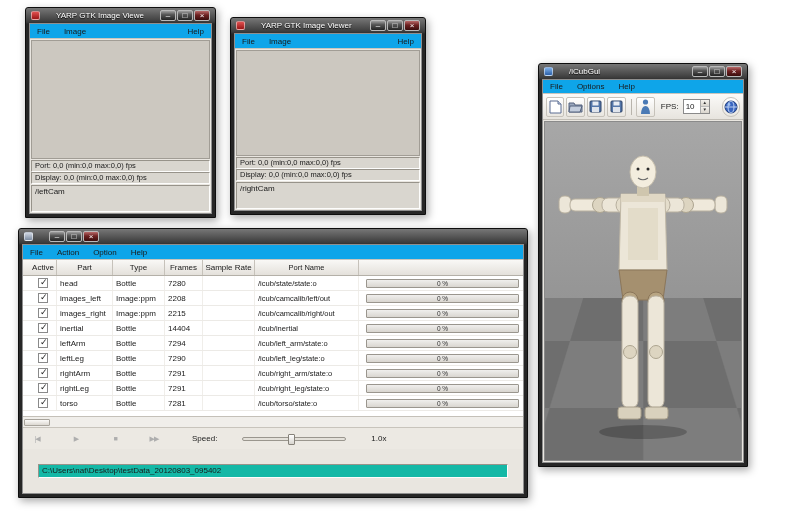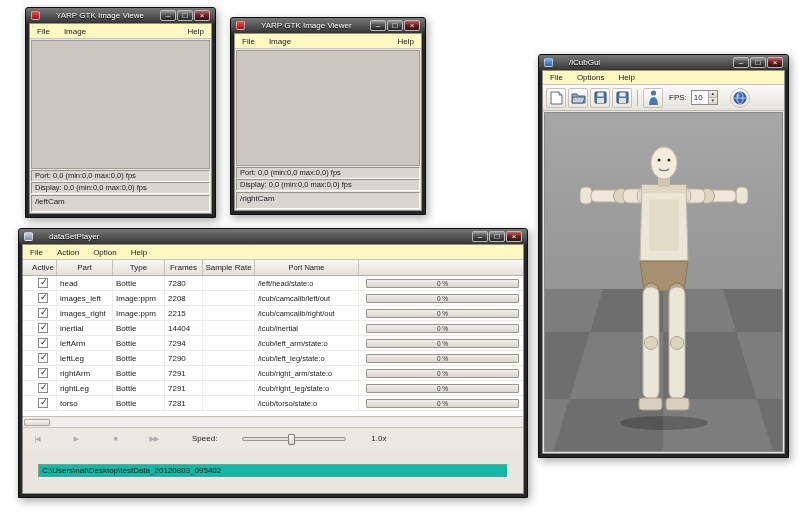--- a/index.html
+++ b/index.html
@@ -15,29 +15,29 @@
   .win-icon{width:9px;height:9px;border-radius:2px;flex:none;border:1px solid rgba(255,255,255,.5)}
   .icon-red{background:linear-gradient(#e05050,#9a1515)}
   .icon-gray{background:linear-gradient(#cfd6e2,#7a8aa0)}
   .icon-blue{background:linear-gradient(#7fb0e8,#2a5fa8)}
   .title{flex:1;white-space:nowrap;overflow:hidden;text-shadow:0 1px 1px #000}
   .cbtns{display:flex;gap:1px;flex:none}
   .cbtn{width:16px;height:11px;font-size:8px;line-height:9px;text-align:center;color:#fff;
         background:linear-gradient(#9f9f9f,#565656 40%,#242424);border:1px solid #b9b9b9;border-radius:2px;padding:0}
   .cbtn.close{background:linear-gradient(#b96a6a,#6e2222 45%,#3a0d0d)}
   .client{background:#e9e6e0;border:1px solid #8f8f8f;display:flex;flex-direction:column;height:calc(100% - 15px)}
-  .menubar{display:flex;align-items:center;background:#fef9c3;border-bottom:1px solid #c9c5bd;font-size:8px;flex:none;height:15px}
+  .menubar{display:flex;align-items:center;background:#0ea5e9;border-bottom:1px solid #c9c5bd;font-size:8px;flex:none;height:15px}
   .menu-item{padding:2px 7px;cursor:default}
   .mspacer{flex:1}
 
   
   .viewer{flex:1;background:#ccc8c0;border:1px solid #a19d95;margin:1px}
   .statusline{height:12px;font-size:7.5px;line-height:10px;padding-left:3px;background:#d9d6cf;
               border:1px solid;border-color:#97938a #fdfdfc #fdfdfc #97938a;flex:none;margin:0 1px;white-space:nowrap;overflow:hidden}
-  .portline{height:17px;font-size:8px;line-height:11px;padding-left:3px;background:#d9d6cf;
+  .portline{height:27px;font-size:8px;line-height:11px;padding-left:3px;background:#d9d6cf;
             border:1px solid;border-color:#97938a #fdfdfc #fdfdfc #97938a;flex:none;margin:1px}
 
   
   .thead{display:flex;height:16px;background:linear-gradient(#f9f8f6,#e4e1db);border-bottom:1px solid #b4b0a8;flex:none}
   .hcell{font-size:8px;display:flex;align-items:center;justify-content:center;border-right:1px solid #c6c2ba;overflow:hidden;white-space:nowrap}
   .trow{display:flex;height:15px;align-items:flex-start;background:#fff;border-bottom:1px solid #eceae6;flex:none}
   .cell{font-size:8px;padding-left:3px;overflow:hidden;white-space:nowrap;height:100%;display:flex;align-items:center;border-right:1px solid #f0eeea}
   .col-active{width:34px;justify-content:center;padding-left:7px}
   .col-part{width:56px}
   .col-type{width:52px}
@@ -131,21 +131,20 @@
       <div class="viewer"></div>
       <div class="statusline">Port: 0,0 (min:0,0 max:0,0) fps</div>
       <div class="statusline">Display: 0,0 (min:0,0 max:0,0) fps</div>
       <div class="portline">/rightCam</div>
     </div>
   </div>
 
   <div class="win" style="left:18px;top:228px;width:510px;height:270px">
     <div class="titlebar">
       <span class="win-icon icon-gray"></span>
-      <span class="title">dataSetPlayer</span>
       <span class="cbtns">
         <button class="cbtn">–</button>
         <button class="cbtn">□</button>
         <button class="cbtn close">×</button>
       </span>
     </div>
     <div class="client">
       <div class="menubar">
         <span class="menu-item">File</span>
         <span class="menu-item">Action</span>
@@ -163,21 +162,21 @@
       </div>
 
       <div class="trow">
         <div class="cell col-active">
             <input type="checkbox" class="cb" checked="" style="">
           </div>
         <div class="cell col-part">head</div>
         <div class="cell col-type">Bottle</div>
         <div class="cell col-frames">7280</div>
         <div class="cell col-rate"></div>
-        <div class="cell col-port">/left/head/state:o</div>
+        <div class="cell col-port">/icub/state/state:o</div>
         <div class="cell col-status" style="border-right:none">
             <div class="pbar">
               <span class="ptext">0 %</span>
             </div>
           </div>
       </div>
 
       <div class="trow">
         <div class="cell col-active">
             <input type="checkbox" class="cb" checked="" style="">
@@ -321,21 +320,21 @@
         <span class="groove">
           <span class="handle"></span>
         </span>
         <span class="speed-value">1.0x</span>
       </div>
 
       <div class="statusbar">C:\Users\nat\Desktop\testData_20120803_095402</div>
     </div>
   </div>
 
-  <div class="win" style="left:538px;top:54px;width:251px;height:404px">
+  <div class="win" style="left:538px;top:63px;width:210px;height:404px">
     <div class="titlebar">
       <span class="win-icon icon-blue"></span>
       <span class="title">/iCubGui</span>
       <span class="cbtns">
         <button class="cbtn">–</button>
         <button class="cbtn">□</button>
         <button class="cbtn close">×</button>
       </span>
     </div>
     <div class="client">

